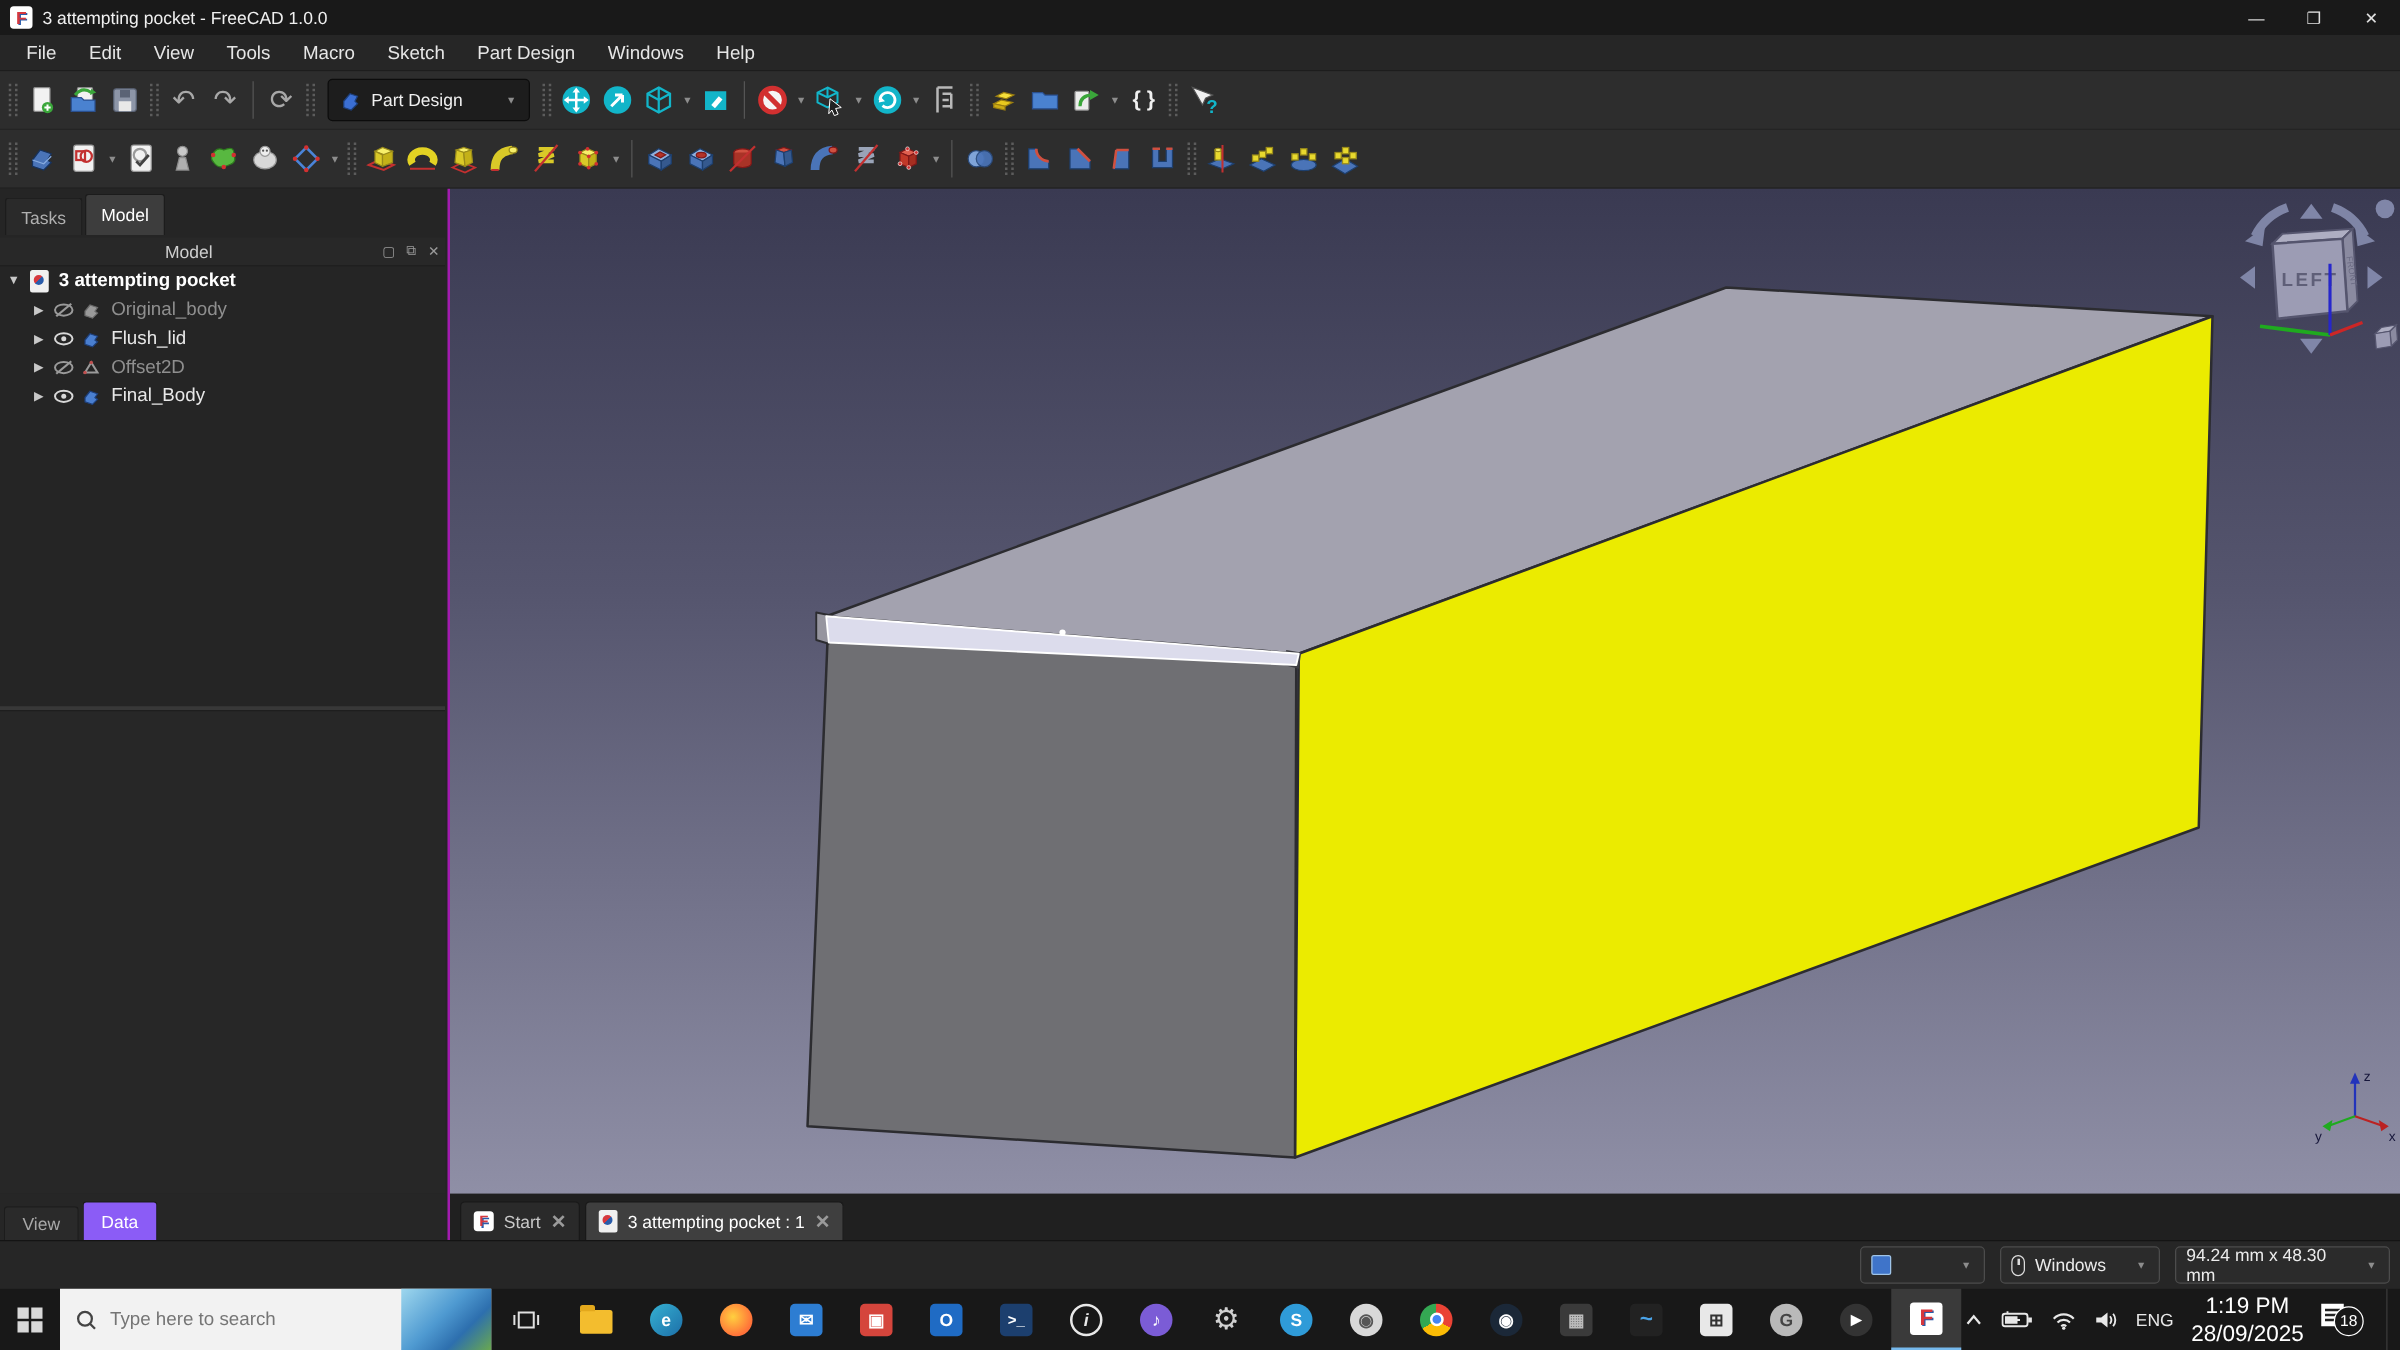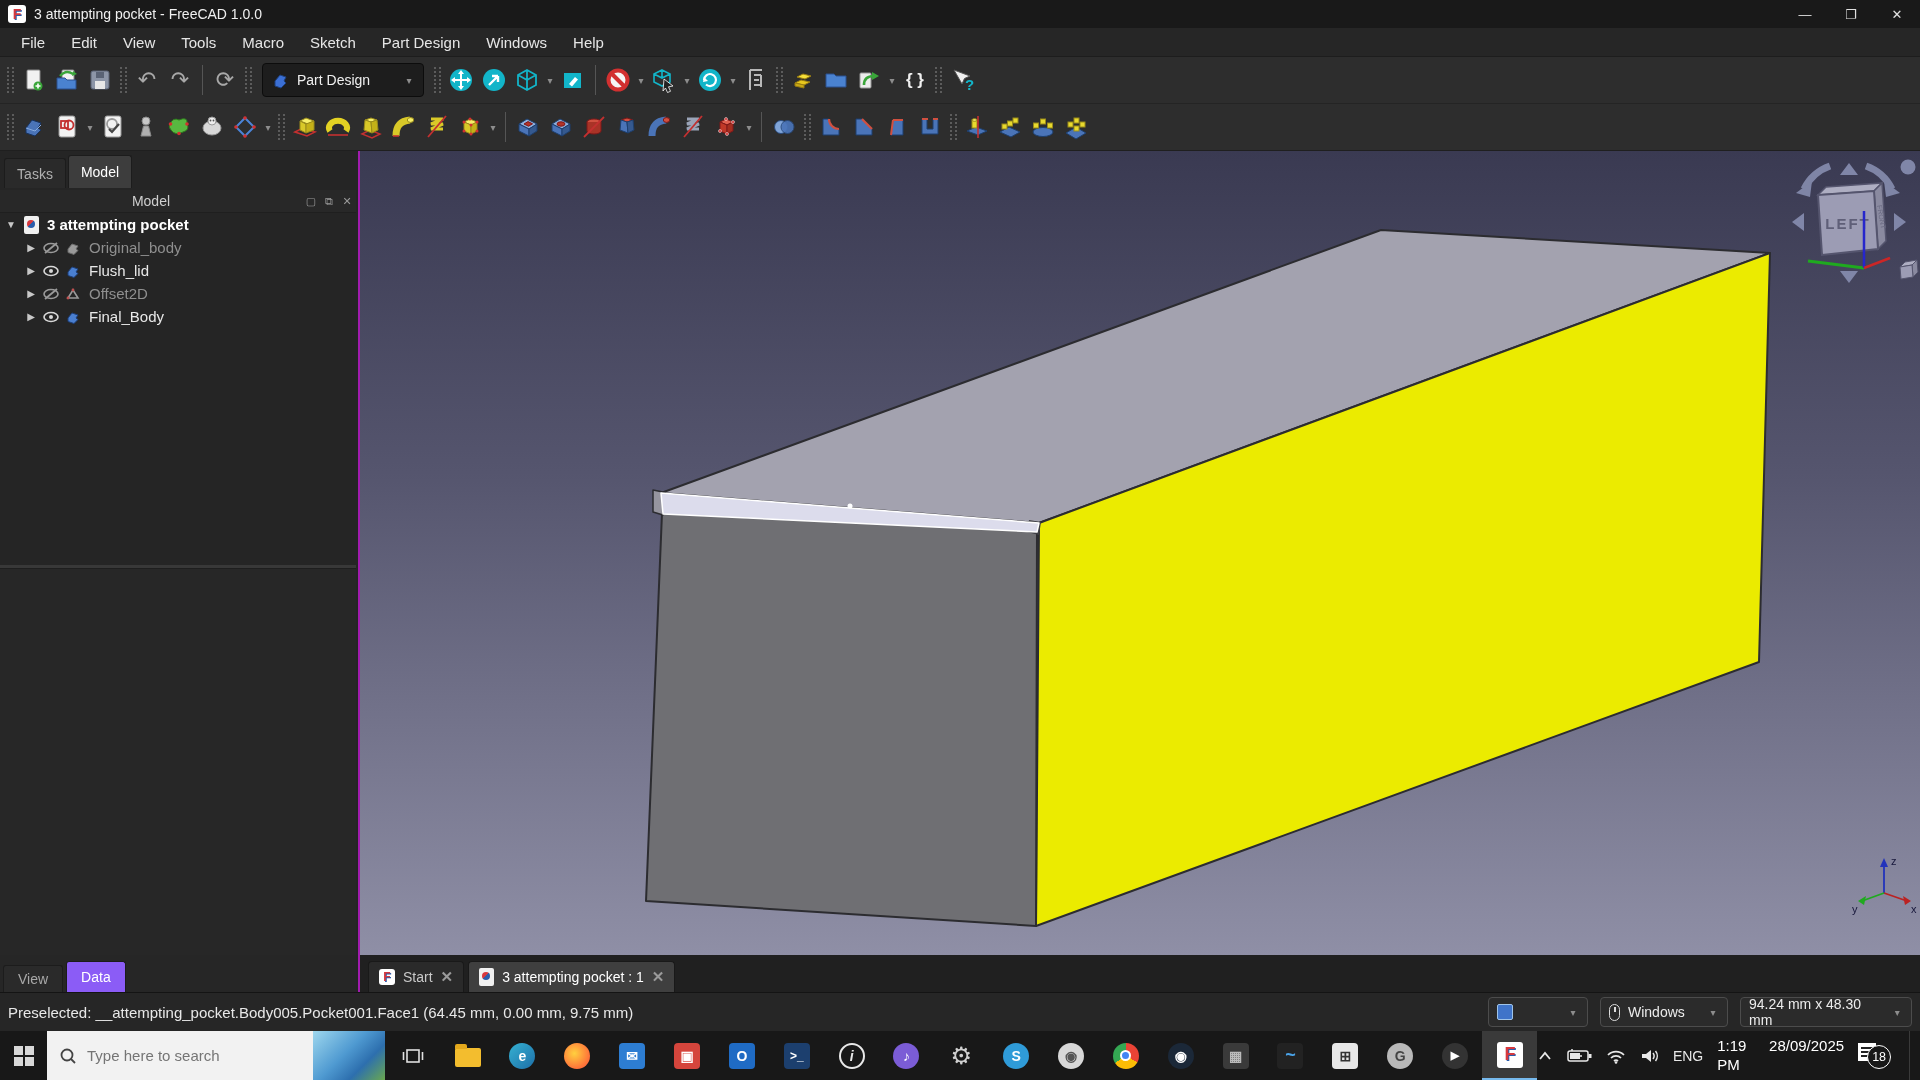--- a/index.html
+++ b/index.html
@@ -86,21 +86,21 @@
 .searchimg{position:absolute;right:0;top:0;width:72px;height:49px;
   background:linear-gradient(135deg,#9ed7ee 0%,#4f9ad1 45%,#2d6fae 70%,#6aa84f 100%)}
 .slot{width:56px;height:49px;display:flex;align-items:center;justify-content:center}
 .slot.active{background:#3a3a3a;border-bottom:2px solid #76b9ed}
 .appcirc{width:26px;height:26px;border-radius:50%;display:flex;align-items:center;justify-content:center;color:#fff;font-weight:bold;font-size:14px}
 .appsq{width:26px;height:26px;border-radius:4px;display:flex;align-items:center;justify-content:center;color:#fff;font-weight:bold;font-size:14px}
 .folder{width:26px;height:19px;background:#f3bd2e;border-radius:2px;position:relative;margin-top:4px}
 .folder::before{content:"";position:absolute;left:0;top:-4px;width:12px;height:5px;background:#e3a81c;border-radius:2px 2px 0 0}
 .tray{margin-left:auto;display:flex;align-items:center;gap:14px;padding-right:6px}
 .trayglyph{color:#e8e8e8;font-size:14px}
-.clock{display:flex;flex-direction:row;line-height:1.25;font-size:15px;color:#fff}
+.clock{display:flex;flex-direction:column;align-items:center;line-height:1.25;font-size:18px;color:#fff}
 .notif{position:relative;width:34px;height:30px}
 .notifsq{position:absolute;left:0;top:2px;width:18px;height:18px;background:#fff}
 .notifsq i{position:absolute;left:3px;width:12px;height:2px;background:#222}
 .badge{position:absolute;right:0;top:4px;width:24px;height:24px;border:1.5px solid #fff;border-radius:50%;background:#181818;
   display:flex;align-items:center;justify-content:center;font-size:12.5px;color:#fff}
 .desksliver{width:5px;height:49px;border-left:1px solid #3a3a3a;margin-left:4px}
 </style>
 </head>
 <body>
 
@@ -645,21 +645,20 @@
       <span class="closex">✕</span>
     </div>
     <div class="mtab active">
       <span class="docicon"></span>
       <span class="mlabel">3 attempting pocket : 1</span>
       <span class="closex">✕</span>
     </div>
   </div>
 
   <div class="statusbar">
-    <span class="statusmsg">Preselected: __attempting_pocket.Body005.Pocket001.Face1 (64.45 mm, 0.00 mm, 9.75 mm)</span>
     <div class="statusright">
       <div class="combo" style="width:100px">
         <span class="bluesq"></span>
         <span class="dd" style="margin-left:auto">▾</span>
       </div>
       <div class="combo" style="width:128px">
         <span class="mouseicon"></span>
         <span class="combotext">Windows</span>
         <span class="dd" style="margin-left:auto">▾</span>
       </div>

